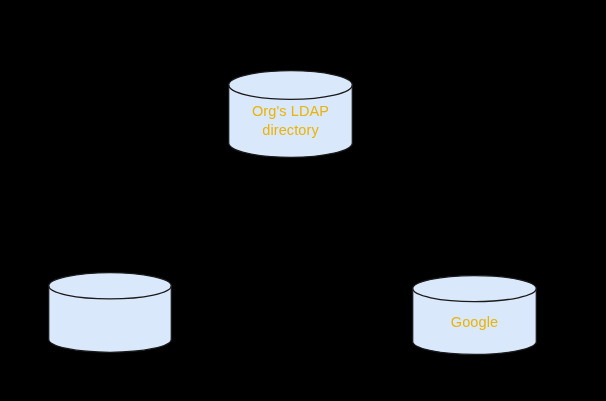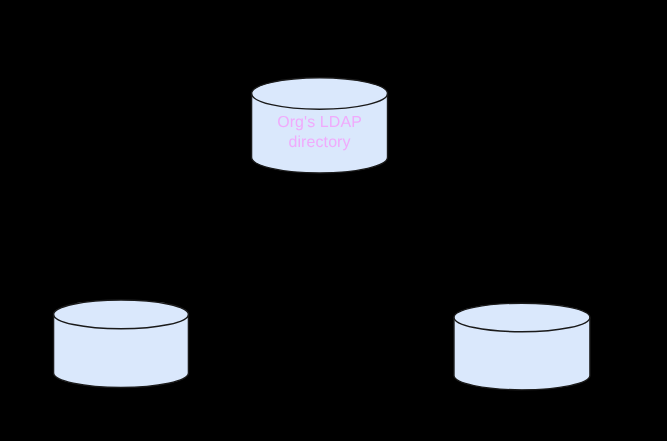--- a/index.html
+++ b/index.html
@@ -21,21 +21,21 @@
   }
   .cylinder svg {
     display: block;
     overflow: visible;
   }
   .cyl-label {
     position: absolute;
     left: 0;
     right: 0;
     text-align: center;
-    color: #f0abfc;
+    color: #eab308;
     font-family: "Liberation Sans", sans-serif;
     font-size: 14.5px;
     line-height: 19px;
     letter-spacing: 0.1px;
     white-space: pre-line;
     pointer-events: none;
   }
 </style>
 </head>
 <body>
@@ -56,15 +56,16 @@
       <path d="M 0.7 13.8 A 61.3 13.1 0 0 1 123.3 13.8 L 123.3 67.2 A 61.3 13.1 0 0 1 0.7 67.2 Z" fill="#dae8fc" stroke="#1a1a1a" stroke-width="1.3" stroke-linejoin="round"></path>
       <path d="M 0.7 13.8 A 61.3 13.1 0 0 0 123.3 13.8" fill="none" stroke="#1a1a1a" stroke-width="1.3"></path>
     </svg>
   </div>
 
   <div class="cylinder" id="node-google" style="left:412px; top:275px; width:125px; height:80px;">
     <svg width="125" height="80" viewBox="0 0 125 80">
       <path d="M 0.7 13.6 A 61.8 13 0 0 1 124.3 13.6 L 124.3 66.4 A 61.8 13 0 0 1 0.7 66.4 Z" fill="#dae8fc" stroke="#1a1a1a" stroke-width="1.3" stroke-linejoin="round"></path>
       <path d="M 0.7 13.6 A 61.8 13 0 0 0 124.3 13.6" fill="none" stroke="#1a1a1a" stroke-width="1.3"></path>
     </svg>
+    <div class="cyl-label" style="top:38px;">Google</div>
   </div>
 
 </div>
 
 </body></html>

